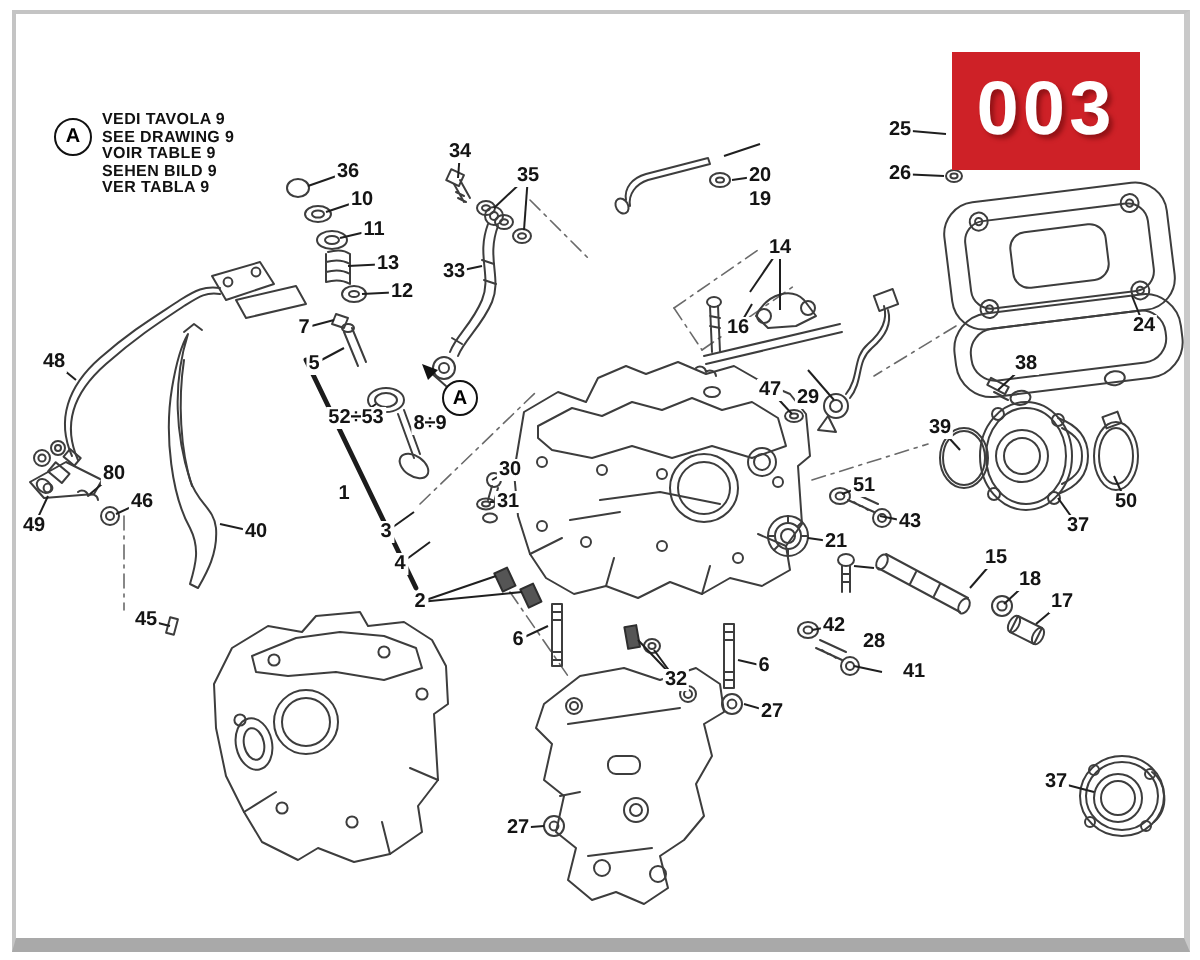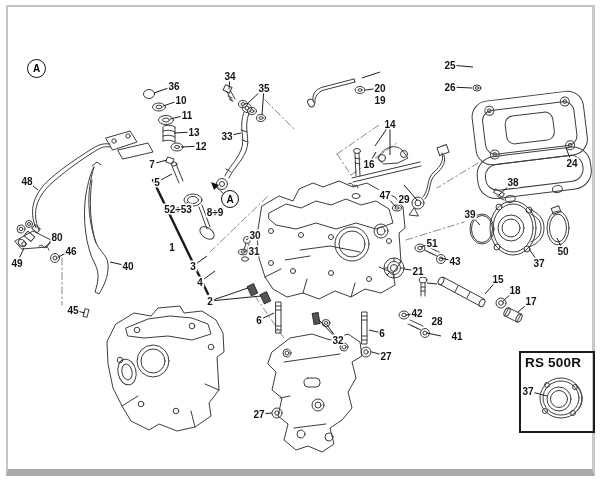--- a/index.html
+++ b/index.html
@@ -416,21 +416,26 @@
       <div class="callout" style="left: 210px; top: 301px;">2</div>
       <div class="callout" style="left: 254px; top: 251px;">31</div>
       <div class="callout" style="left: 255px; top: 235px;">30</div>
       <div class="callout" style="left: 259px; top: 320px;">6</div>
       <div class="callout" style="left: 259px; top: 414px;">27</div>
       <div class="callout" style="left: 528px; top: 391px;">37</div>
     </div>
 
   <div class="note">
     <div class="note-marker">A</div>
+    <div>
+        <div class="note-line">VEDI TAVOLA 9</div>
+        <div class="note-line">SEE DRAWING 9</div>
+        <div class="note-line">VOIR TABLE 9</div>
+        <div class="note-line">SEHEN BILD 9</div>
+        <div class="note-line">VER TABLA 9</div>
+      </div>
   </div>
 
+  <div class="badge" style="background: rgb(206, 33, 39); color: rgb(255, 255, 255);">003</div>
 
   <div class="detail-marker">A</div>
 
-  <div class="inset">
-    <div class="inset-title">RS 500R</div>
-  </div>
 </div>
 
 </body></html>

